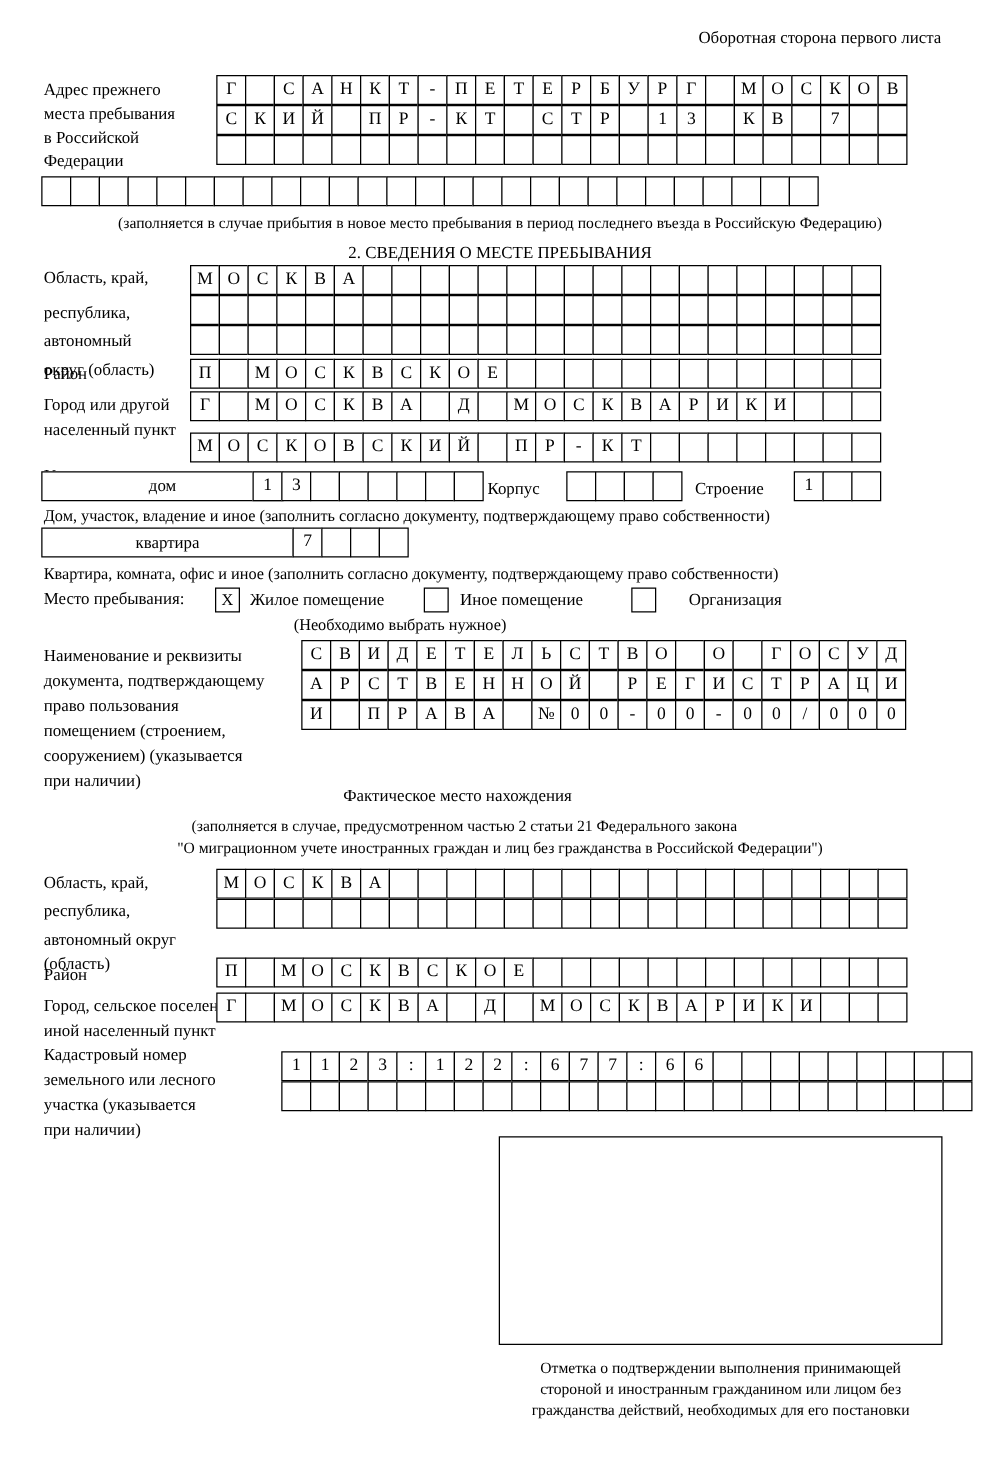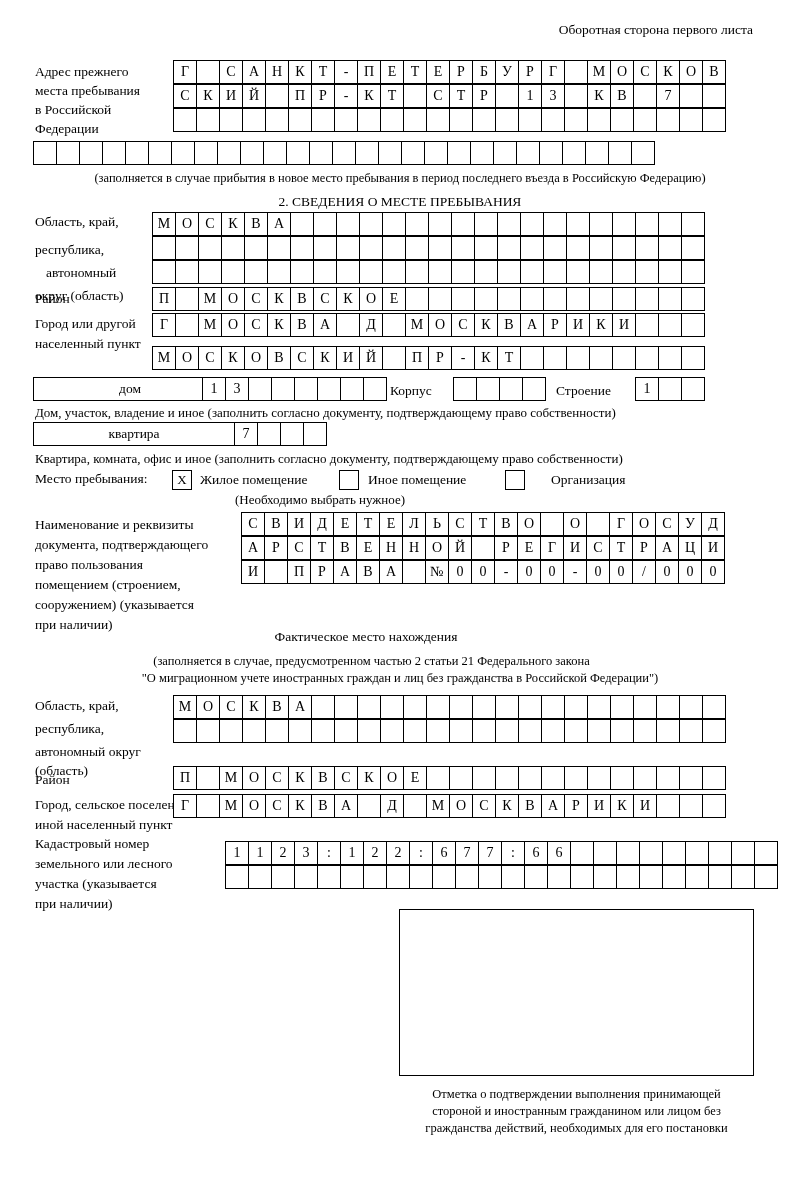--- a/index.html
+++ b/index.html
@@ -209,21 +209,21 @@
       <div class="cell"></div>
       <div class="cell"></div>
     </div>
 
   <div class="footnote" style="left:0px; top:170px; width:800px;">(заполняется в случае прибытия в новое место пребывания в период последнего въезда в Российскую Федерацию)</div>
 
   <div class="center-line bold" style="left:0px; top:193px; width:800px;">2. СВЕДЕНИЯ О МЕСТЕ ПРЕБЫВАНИЯ</div>
 
   <div class="lbl" style="left:35px; top:212px;">Область, край,</div>
   <div class="lbl" style="left:35px; top:240px;">республика,</div>
-  <div class="lbl" style="left:46px; top:263px;text-align:right;">автономный</div>
+  <div class="lbl" style="left:35px; top:263px;text-align:right;">автономный</div>
   <div class="lbl" style="left:35px; top:286px;">округ (область)</div>
 
   <div class="boxrow" id="s2-region-0" style="left:152px; top:212px;">
       <div class="cell">М</div>
       <div class="cell">О</div>
       <div class="cell">С</div>
       <div class="cell">К</div>
       <div class="cell">В</div>
       <div class="cell">А</div>
       <div class="cell"></div>
@@ -422,21 +422,21 @@
   <div class="lbl" style="left:35px; top:469px;">Место пребывания:</div>
   <div class="chk" style="position:absolute; left:172px; top:470px;">X</div>
   <div class="lbl" style="left:200px; top:470px;text-align:right;">Жилое помещение</div>
   <div class="chk" style="position:absolute; left:339px; top:470px;"></div>
   <div class="lbl" style="left:368px; top:470px;">Иное помещение</div>
   <div class="chk" style="position:absolute; left:505px; top:470px;"></div>
   <div class="lbl" style="left:551px; top:470px;">Организация</div>
   <div class="lbl" style="left:235px; top:490px; font-size:13px;">(Необходимо выбрать нужное)</div>
 
   <div class="lbl" style="left:35px; top:515px;">Наименование и реквизиты</div>
-  <div class="lbl" style="left:35px; top:535px;">документа, подтверждающего</div>
+  <div class="lbl" style="left:35px; top:535px;">документа, подтверждающему</div>
   <div class="lbl" style="left:35px; top:555px;">право пользования</div>
   <div class="lbl" style="left:35px; top:575px;">помещением (строением,</div>
   <div class="lbl" style="left:35px; top:595px;">сооружением) (указывается</div>
   <div class="lbl" style="left:35px; top:615px;">при наличии)</div>
 
   <div class="boxrow" id="s2-doc-0" style="left:241px; top:512px;">
       <div class="cell">С</div>
       <div class="cell">В</div>
       <div class="cell">И</div>
       <div class="cell">Д</div>

